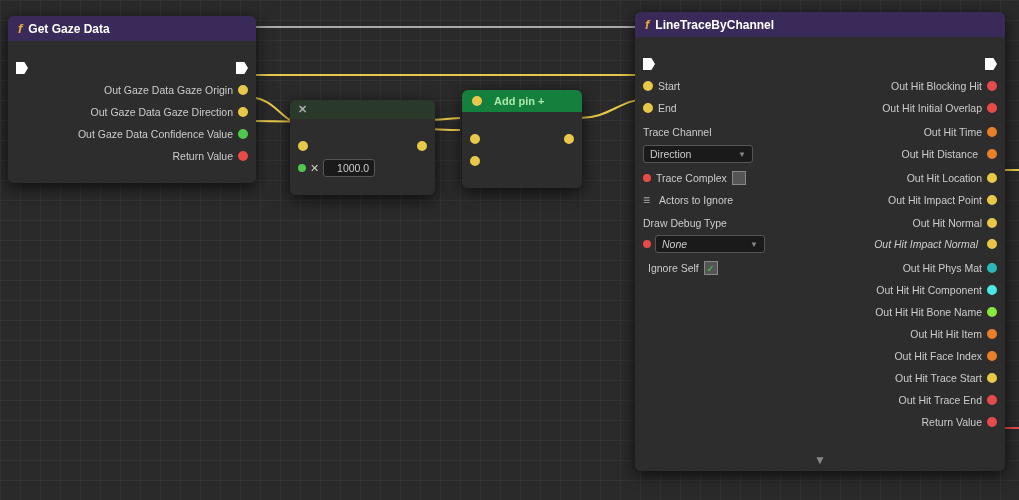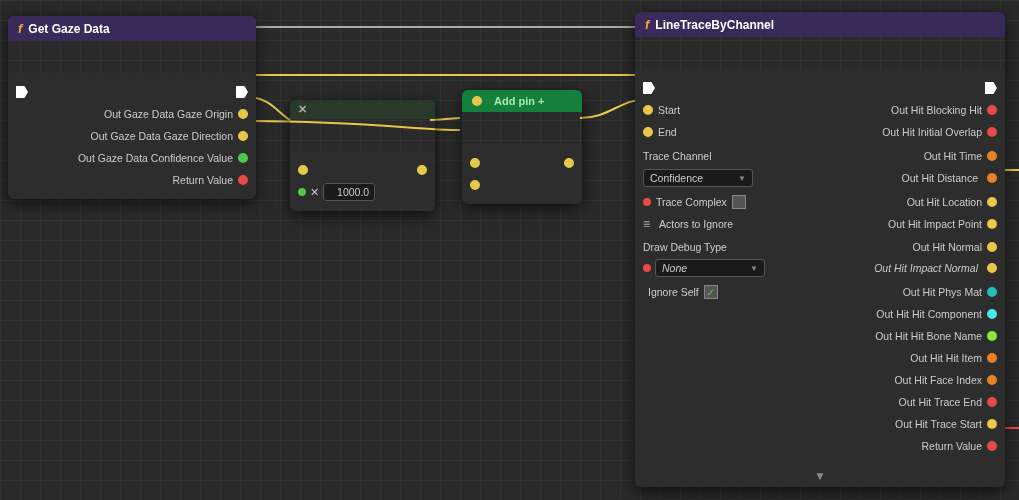--- a/index.html
+++ b/index.html
@@ -38,22 +38,21 @@
 
     .node-header .func-icon {
       color: #e8a838;
       font-weight: bold;
       font-style: italic;
       font-size: 13px;
     }
 
     .node-body {
       background: #2d2d2d;
-      padding: 8px 0;
-      margin-top: 32px;
+      padding: 16px 0;
     }
 
     
     .pin-row {
       display: flex;
       align-items: center;
       height: 22px;
       padding: 0 8px;
       position: relative;
     }
@@ -299,21 +298,21 @@
 
     <div class="pin-row left" style="height:26px;">
       <span class="pin-label" style="padding-left:0;">Trace Channel</span>
       <span style="flex:1;"></span>
       <span class="pin-label">Out Hit Time</span>
       <span class="pin-dot orange"></span>
     </div>
     <div style="padding:0 8px 4px 8px;">
       <div style="display:flex;align-items:center;justify-content:space-between;">
         <div class="bp-dropdown">
-          <span>Confidence</span>
+          <span>Direction</span>
           <span class="arrow">▼</span>
         </div>
         <div style="display:flex;align-items:center;gap:4px;">
           <span class="pin-label">Out Hit Distance</span>
           <span class="pin-dot orange"></span>
         </div>
       </div>
     </div>
 
     <div class="pin-row left">
@@ -378,30 +377,30 @@
       <span class="pin-label">Out Hit Hit Item</span>
       <span class="pin-dot orange"></span>
     </div>
 
     <div class="pin-row right">
       <span class="pin-label">Out Hit Face Index</span>
       <span class="pin-dot orange"></span>
     </div>
 
     <div class="pin-row right">
+      <span class="pin-label">Out Hit Trace Start</span>
+      <span class="pin-dot yellow"></span>
+    </div>
+
+    <div class="pin-row right">
       <span class="pin-label">Out Hit Trace End</span>
       <span class="pin-dot red"></span>
     </div>
 
     <div class="pin-row right">
-      <span class="pin-label">Out Hit Trace Start</span>
-      <span class="pin-dot yellow"></span>
-    </div>
-
-    <div class="pin-row right">
       <span class="pin-label">Return Value</span>
       <span class="pin-dot red"></span>
     </div>
   </div>
 
   <div style="background:#2d2d2d;display:flex;justify-content:center;padding:4px 0;">
     <span style="color:#888;font-size:12px;">▼</span>
   </div>
 </div>
 

